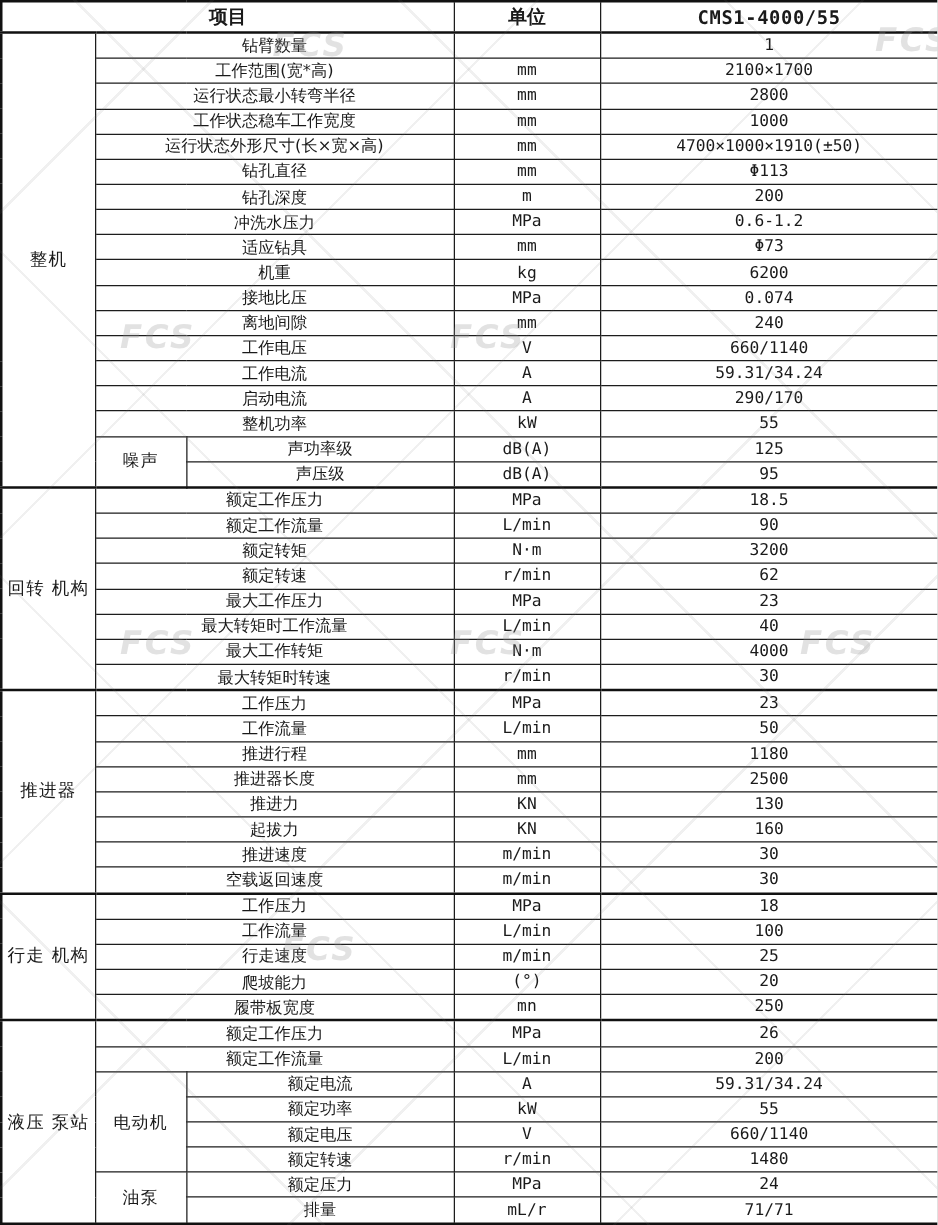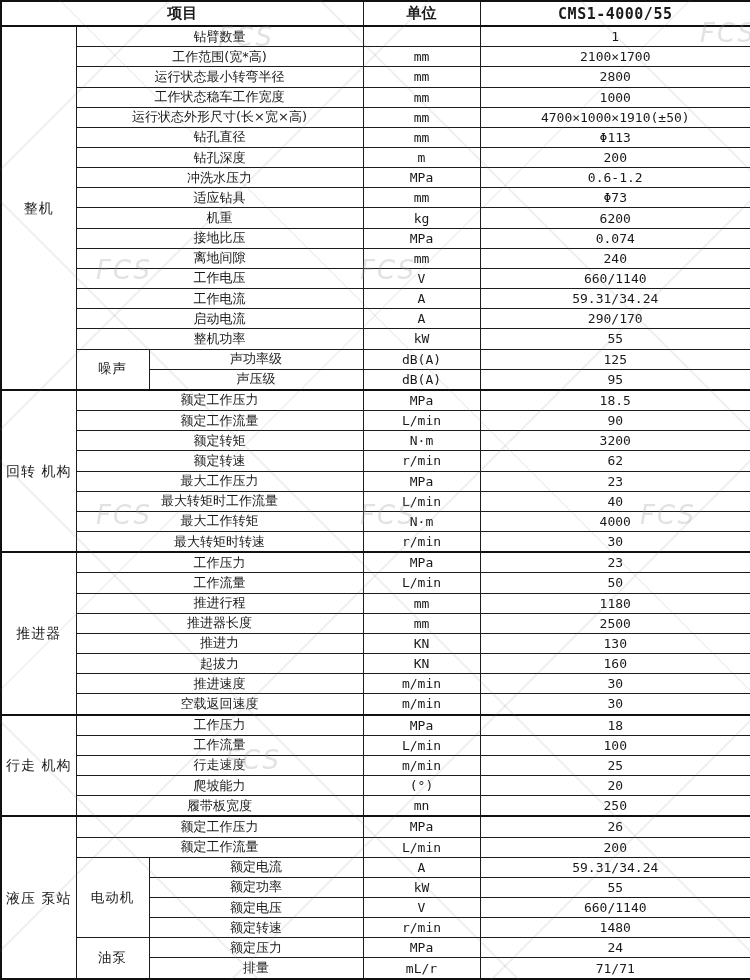--- a/index.html
+++ b/index.html
@@ -64,21 +64,21 @@
     z-index: 2;
     pointer-events: none;
     background:
       repeating-linear-gradient(45deg,  transparent 0 182px, rgba(110,110,110,0.10) 182px 184px),
       repeating-linear-gradient(-45deg, transparent 0 182px, rgba(110,110,110,0.10) 182px 184px);
   }
   .wm {
     position: absolute;
     font-family: "DejaVu Sans", sans-serif;
     font-style: italic;
-    font-weight: normal;
+    font-weight: bold;
     font-size: 26px;
     color: rgba(150,150,150,0.28);
     letter-spacing: 2px;
   }
   .wm:nth-of-type(1) { left: 218px; top: 22px; }
   .wm:nth-of-type(2) { left: 700px; top: 18px; }
   .wm:nth-of-type(3) { left: 96px;  top: 500px; }
   .wm:nth-of-type(4) { left: 360px; top: 500px; }
   .wm:nth-of-type(5) { left: 640px; top: 500px; }
   .wm:nth-of-type(6) { left: 96px;  top: 255px; }

